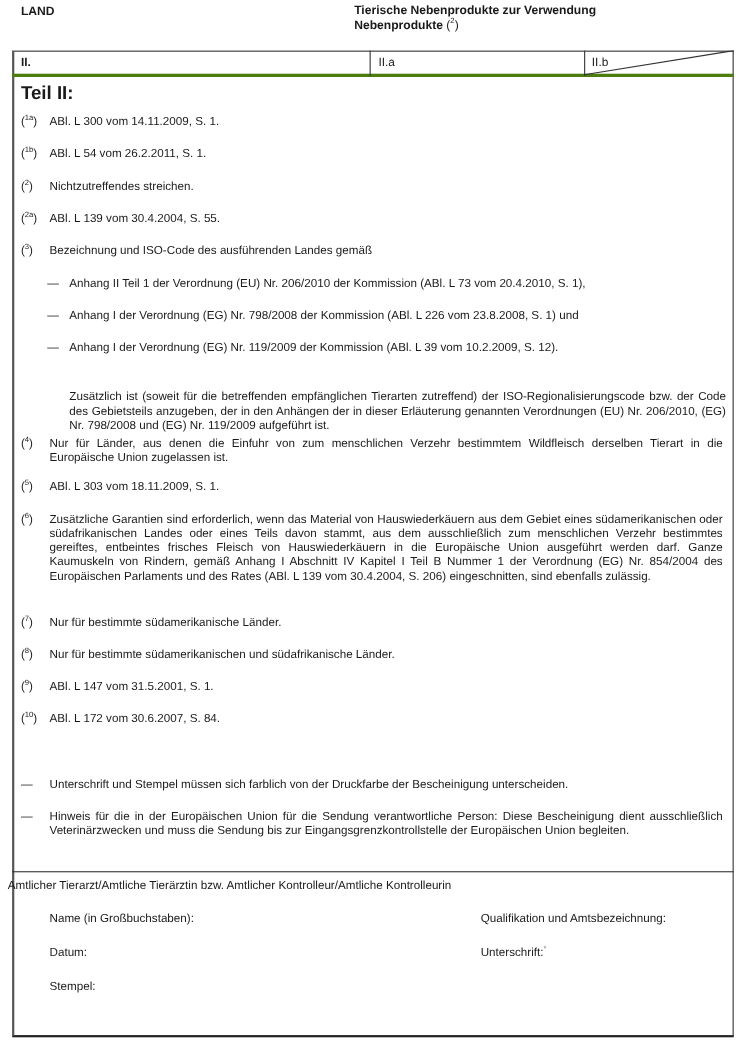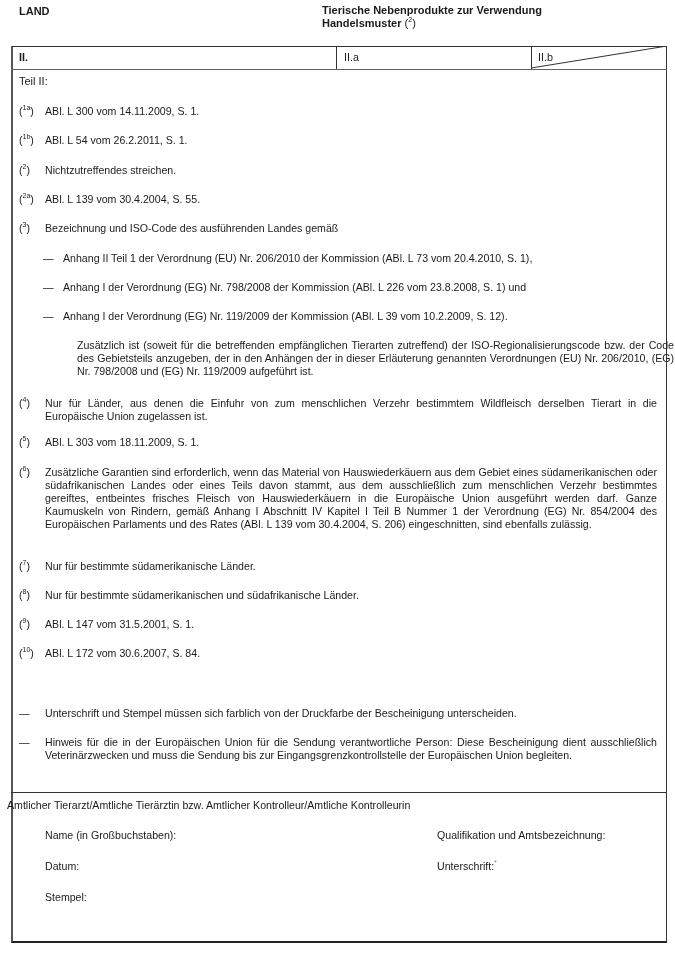--- a/index.html
+++ b/index.html
@@ -10,56 +10,56 @@
 
   
   #land { left: 19px; top: 5px; font-weight: bold; font-size: 11px; text-align: right; }
   #doc-title { right: 33px; top: 4px; width: 320px; text-align: left; font-weight: bold; font-size: 11px; line-height: 13px; }
   #doc-title .ref { font-weight: normal; }
 
   
   #frame { left: 11px; top: 46px; width: 656px; height: 897px; border-left: 2px solid #555; border-right: 1.5px solid #333; border-top: 1px solid #333; border-bottom: 2px solid #222; box-sizing: border-box; }
 
   
-  #hdr { left: 11px; top: 46px; width: 656px; height: 24px; border-bottom: 1px solid #4d7c0f; box-sizing: border-box; text-align: center; }
+  #hdr { left: 11px; top: 46px; width: 656px; height: 24px; border-bottom: 3px solid #4d7c0f; box-sizing: border-box; text-align: center; }
   .hcell { position: absolute; top: 0; height: 23px; line-height: 23px; font-size: 10.8px; }
   #h-ii { left: 8px; font-weight: bold; }
   #h-gesund { left: 92px; font-weight: bold; }
   #h-div1 { position: absolute; left: 325px; top: 0; width: 1px; height: 23px; background: #333; }
   #h-iia { left: 333px; }
   #h-bez { left: 362px; }
   #h-div2 { position: absolute; left: 520px; top: 0; width: 1px; height: 23px; background: #333; }
   #h-iib { left: 527px; }
   #h-diag { position: absolute; left: 520px; top: 0; width: 136px; height: 23px; }
 
   
-  #teil { left: 19px; top: 75px; font-weight: normal; font-size: 11px; }
+  #teil { left: 19px; top: 75px; font-weight: bold; font-size: 17px; }
   .fn { position: absolute; left: 19px; width: 645px; line-height: 13px; }
   .fn .mk { position: absolute; left: 0; top: 0; }
   .fn .tx { position: absolute; left: 26px; width: 612px; text-align: justify; }
   .sub { position: absolute; left: 43px; width: 620px; line-height: 13px; }
   .sub .dash { position: absolute; left: 0; top: 0; }
   .sub .tx { position: absolute; left: 20px; width: 598px; }
-  .para { position: absolute; left: 77px; width: 597px; line-height: 13px; text-align: justify; }
+  .para { position: absolute; left: 63px; width: 597px; line-height: 13px; text-align: justify; margin-top: 16px; }
   .note { position: absolute; left: 19px; width: 645px; line-height: 13px; }
   .note .dash { position: absolute; left: 0; top: 0; }
   .note .tx { position: absolute; left: 26px; width: 612px; text-align: justify; }
 
   
   #sig-div { left: 11px; top: 792px; width: 656px; height: 1px; background: #333; }
   #sig-title { left: 7px; top: 799px; }
   .sig { position: absolute; }
 </style>
 </head>
 <body>
 
 <div id="land" class="abs">LAND</div>
 <div id="doc-title" class="abs">
   <div>Tierische Nebenprodukte zur Verwendung</div>
-  <div><span>Handelsmuster</span> <span class="ref">(<sup>2</sup>)</span></div>
+  <div><span>Nebenprodukte</span> <span class="ref">(<sup>2</sup>)</span></div>
 </div>
 
 <div id="frame" class="abs"></div>
 
 <div id="hdr" class="abs">
   <span class="hcell" id="h-ii">II.</span>
   <div id="h-div1"></div>
   <span class="hcell" id="h-iia">II.a</span>
   <div id="h-div2"></div>
   <span class="hcell" id="h-iib">II.b</span>

